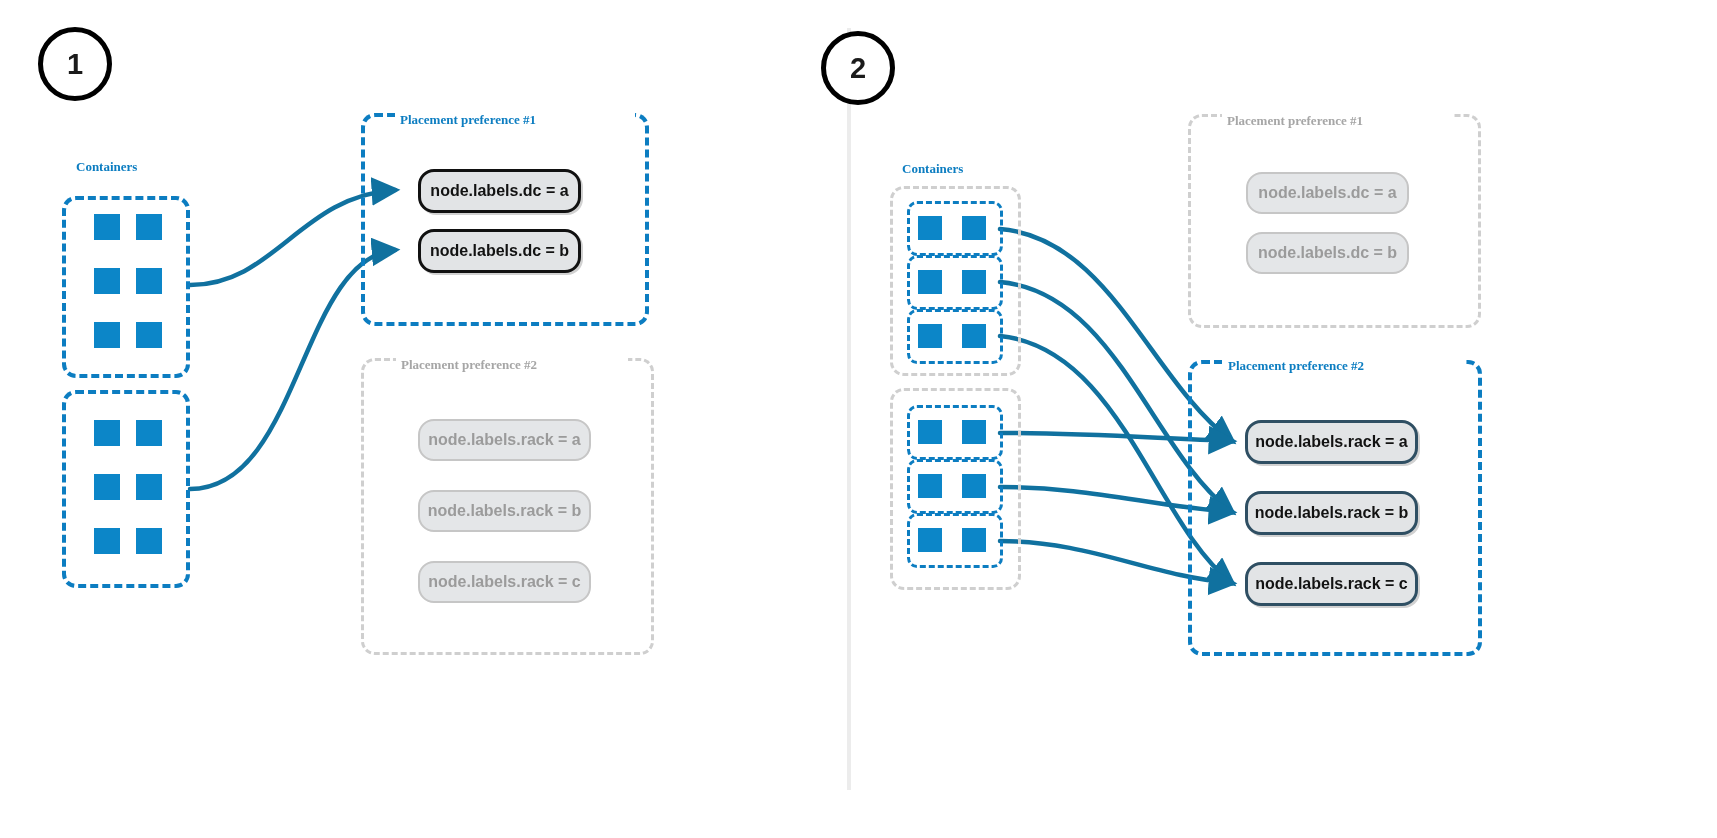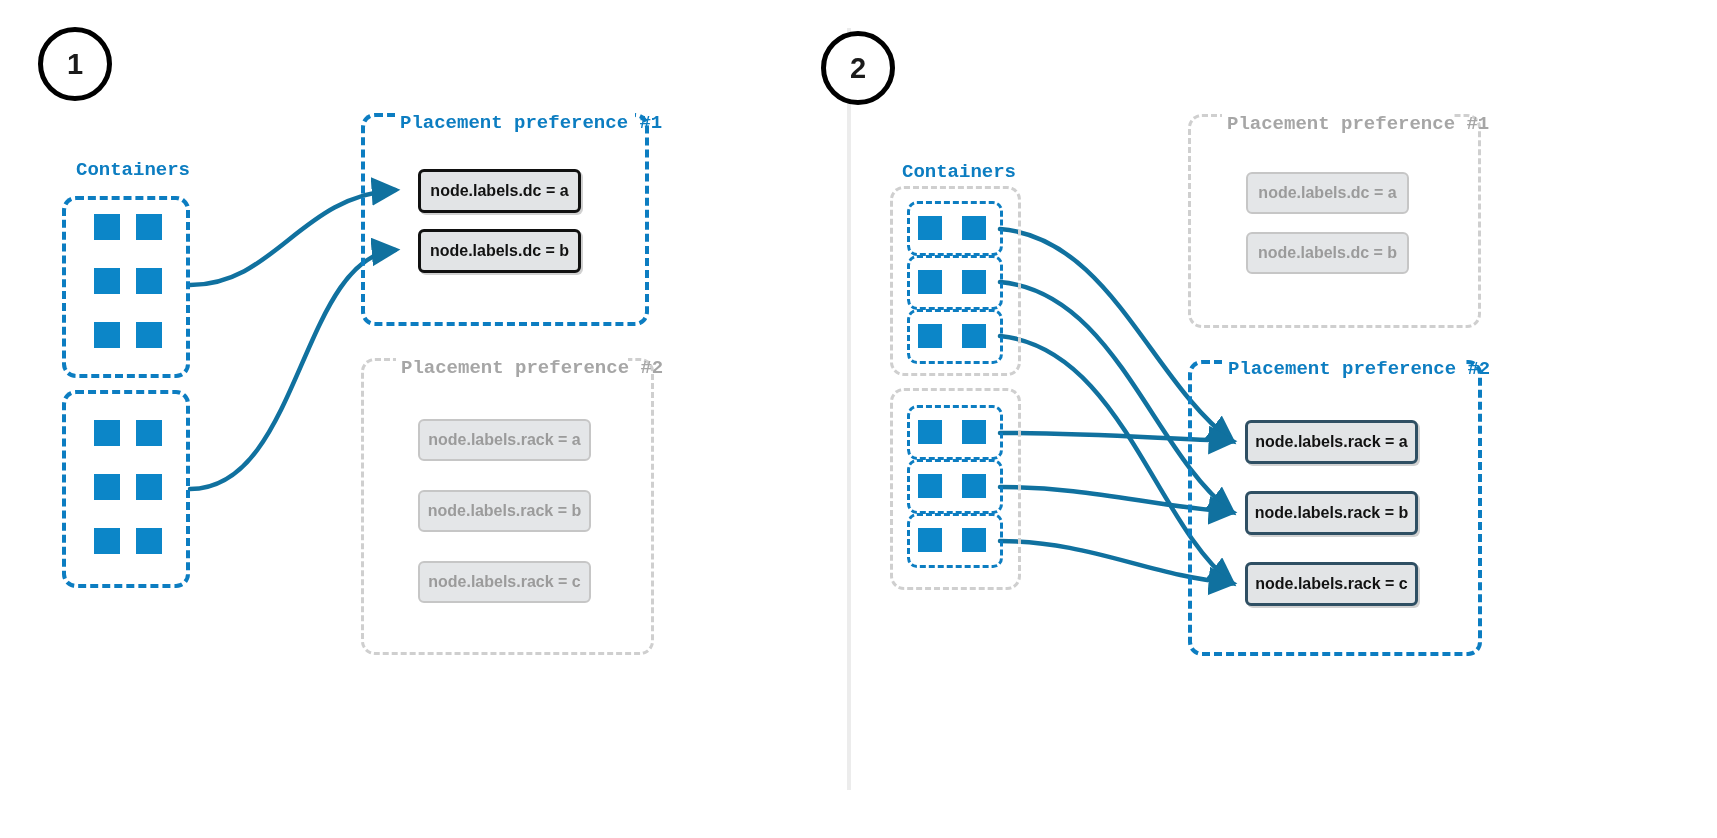--- a/index.html
+++ b/index.html
@@ -10,35 +10,35 @@
 
   .step-badge{
     position:absolute;width:74px;height:74px;border-radius:50%;
     border:5px solid #000000;box-sizing:border-box;background:#ffffff;
     display:flex;align-items:center;justify-content:center;
     font-size:29px;font-weight:600;color:#1b1b1b;
     font-family:"Liberation Sans",sans-serif;
   }
 
   .group-title{
-    position:absolute;font-size:19px;font-weight:700;
-    color:#0c7dc1;white-space:nowrap;font-family:Liberation Mono, monospace;
+    position:absolute;font-size:13px;font-weight:700;
+    color:#0c7dc1;white-space:nowrap;font-family:Liberation Serif, serif;
   }
   .group-title.muted{color:#a6a6a6;font-weight:600;}
 
   .dashed-box{
     position:absolute;box-sizing:border-box;
     border:4px dashed #0c7dc1;border-radius:14px;background:transparent;
   }
   .dashed-box.muted{border-color:#cfcfcf;border-width:3px;}
   .dashed-box.thin{border-width:3px;border-radius:10px;}
 
   .chip{
     position:absolute;box-sizing:border-box;
-    background:#e2e4e6;border:3px solid #111111;border-radius:6px;
+    background:#e2e4e6;border:3px solid #111111;border-radius:16px;
     display:flex;align-items:center;justify-content:center;
     font-size:16px;font-weight:700;color:#121212;
     font-family:"Liberation Sans",sans-serif;
     box-shadow:2px 2px 0 rgba(0,0,0,0.18);
   }
   .chip.navy{border-color:#2f4f63;}
   .chip.muted{
     background:#e4e6e8;border:2px solid #c6c6c6;color:#9b9b9b;
     font-weight:600;box-shadow:none;
   }

